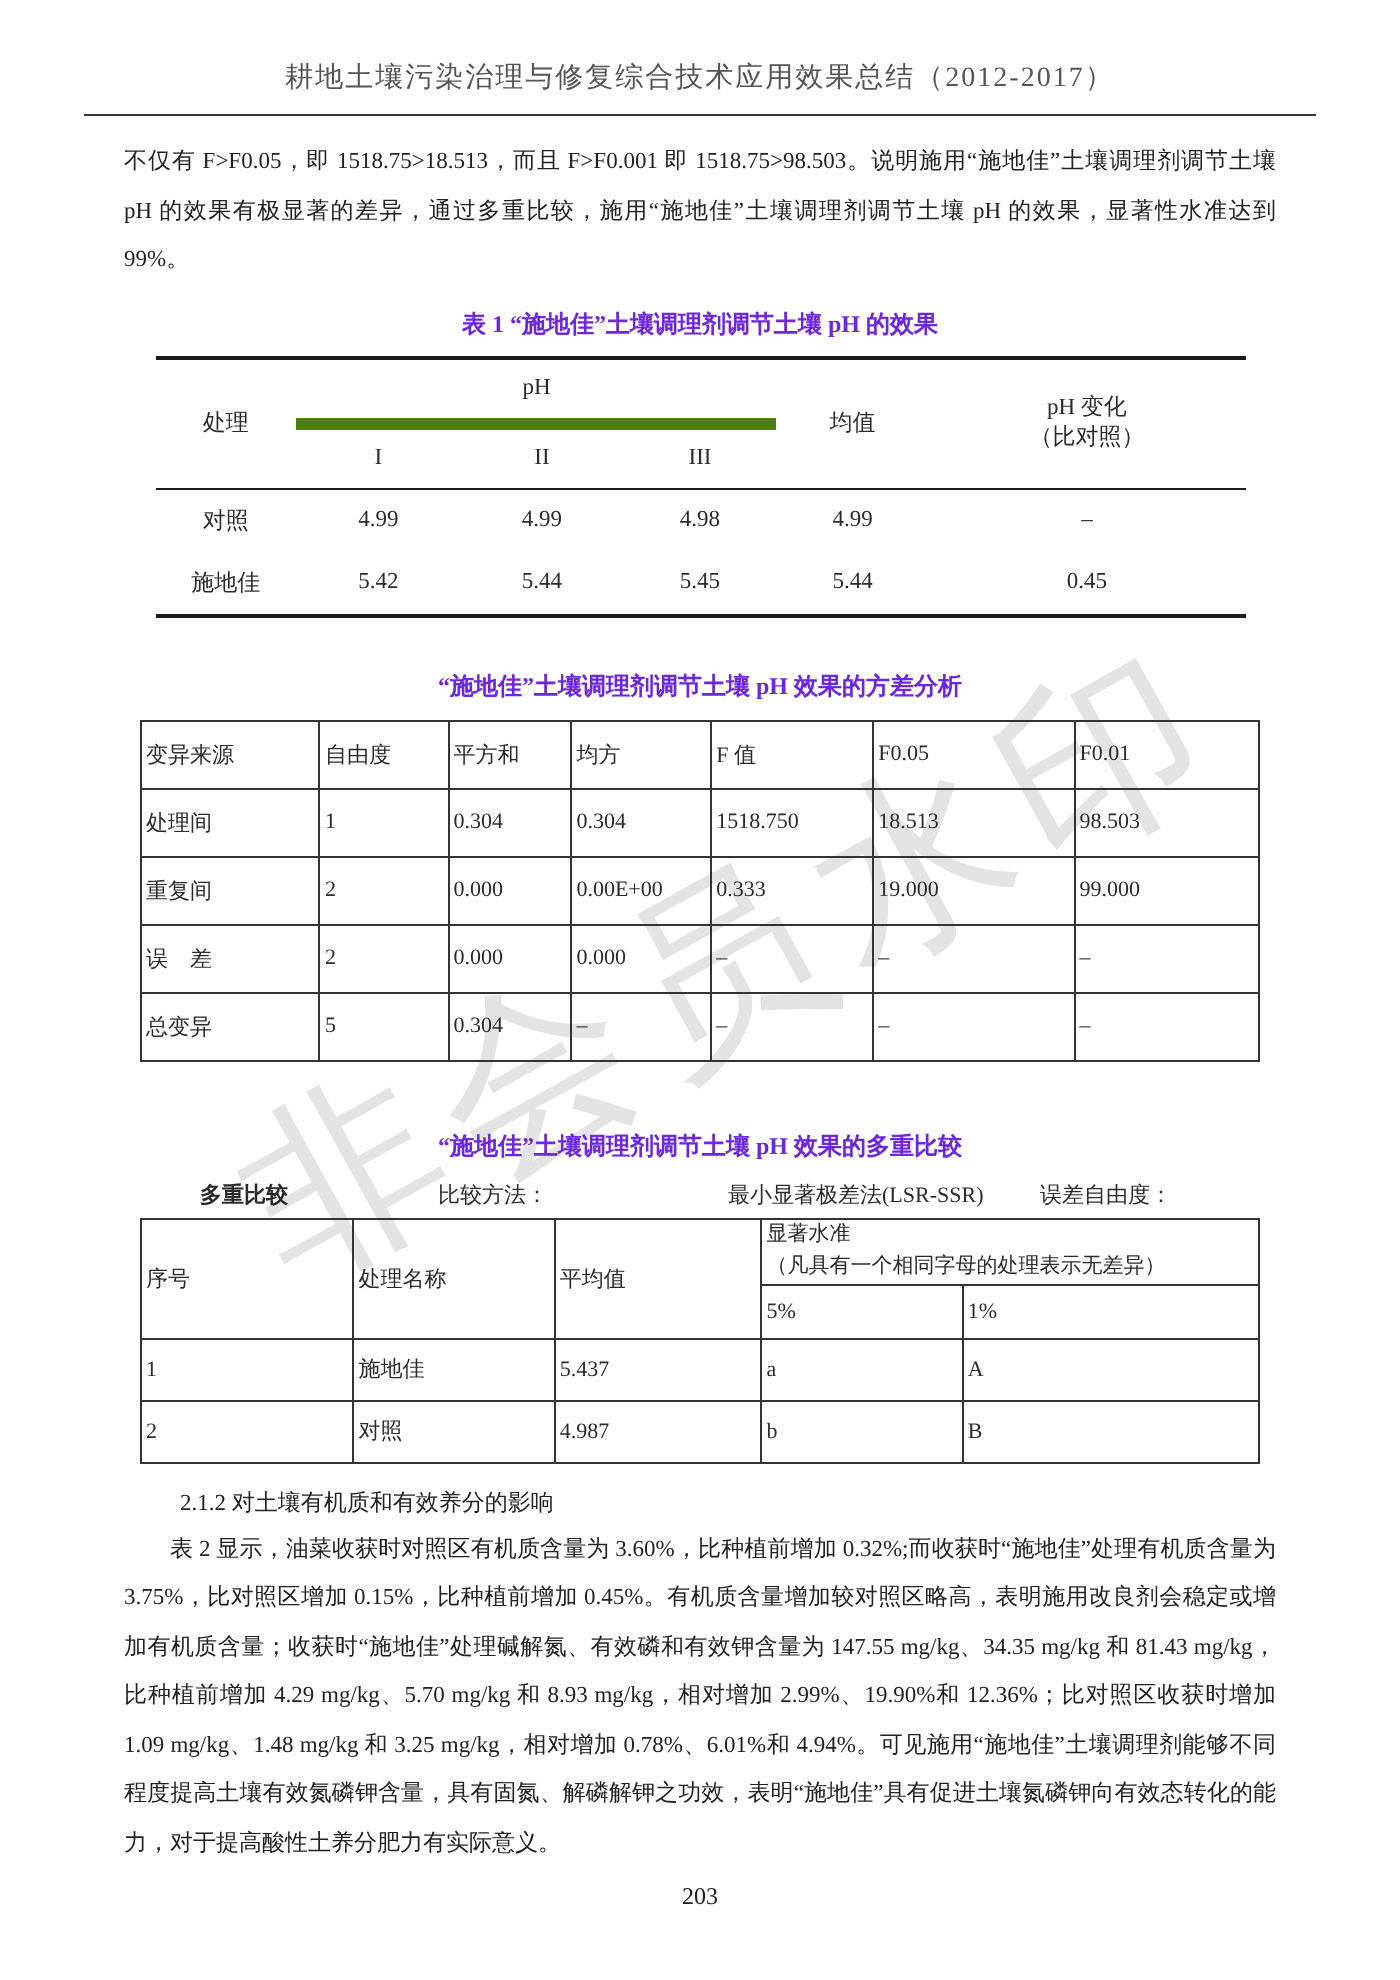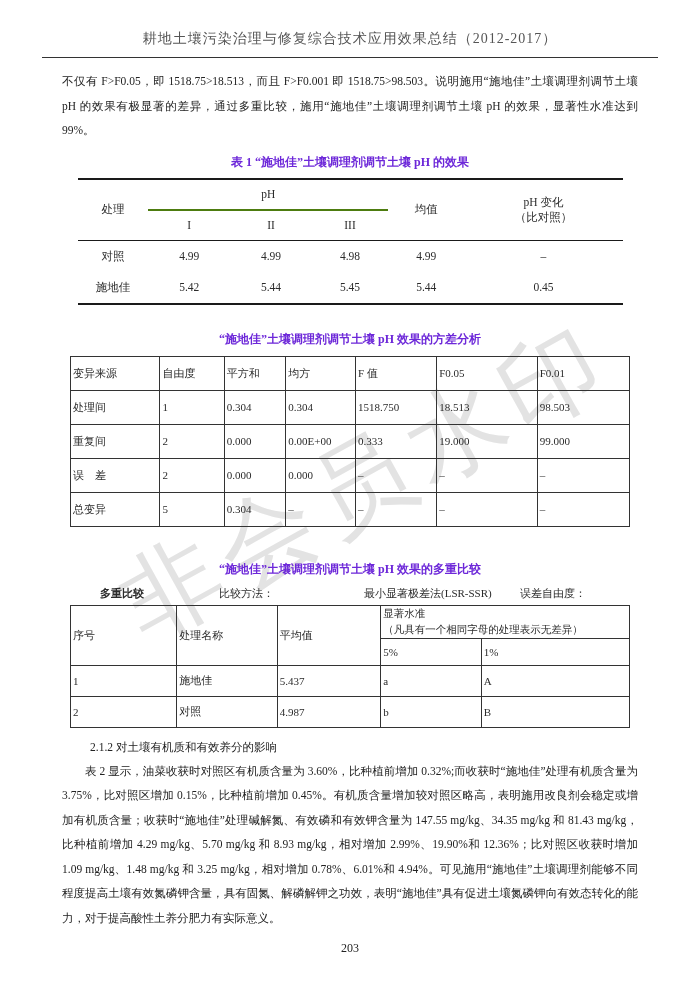--- a/index.html
+++ b/index.html
@@ -53,21 +53,21 @@
   .t1{
     width:545px;
     margin:7px auto 0 auto;
     border-collapse:collapse;
     font-size:11.5px;
     border-top:2px solid #1a1a1a;
     border-bottom:2px solid #1a1a1a;
   }
   .t1 td{text-align:center;padding:0;height:29px;}
   .t1 .hdr-bottom{border-bottom:1.5px solid #1a1a1a;}
-  .t1 .ph-span{border-bottom:2px solid #4d7c0f;}
+  .t1 .ph-span{border-bottom:6px solid #4d7c0f;}
   .t1 .two-line{line-height:15px;}
   .t1 tr.data td{height:31px;}
   
   .grid{
     width:560px;
     margin:8px auto 0 auto;
     border-collapse:collapse;
     font-size:11px;
   }
   .grid td{

